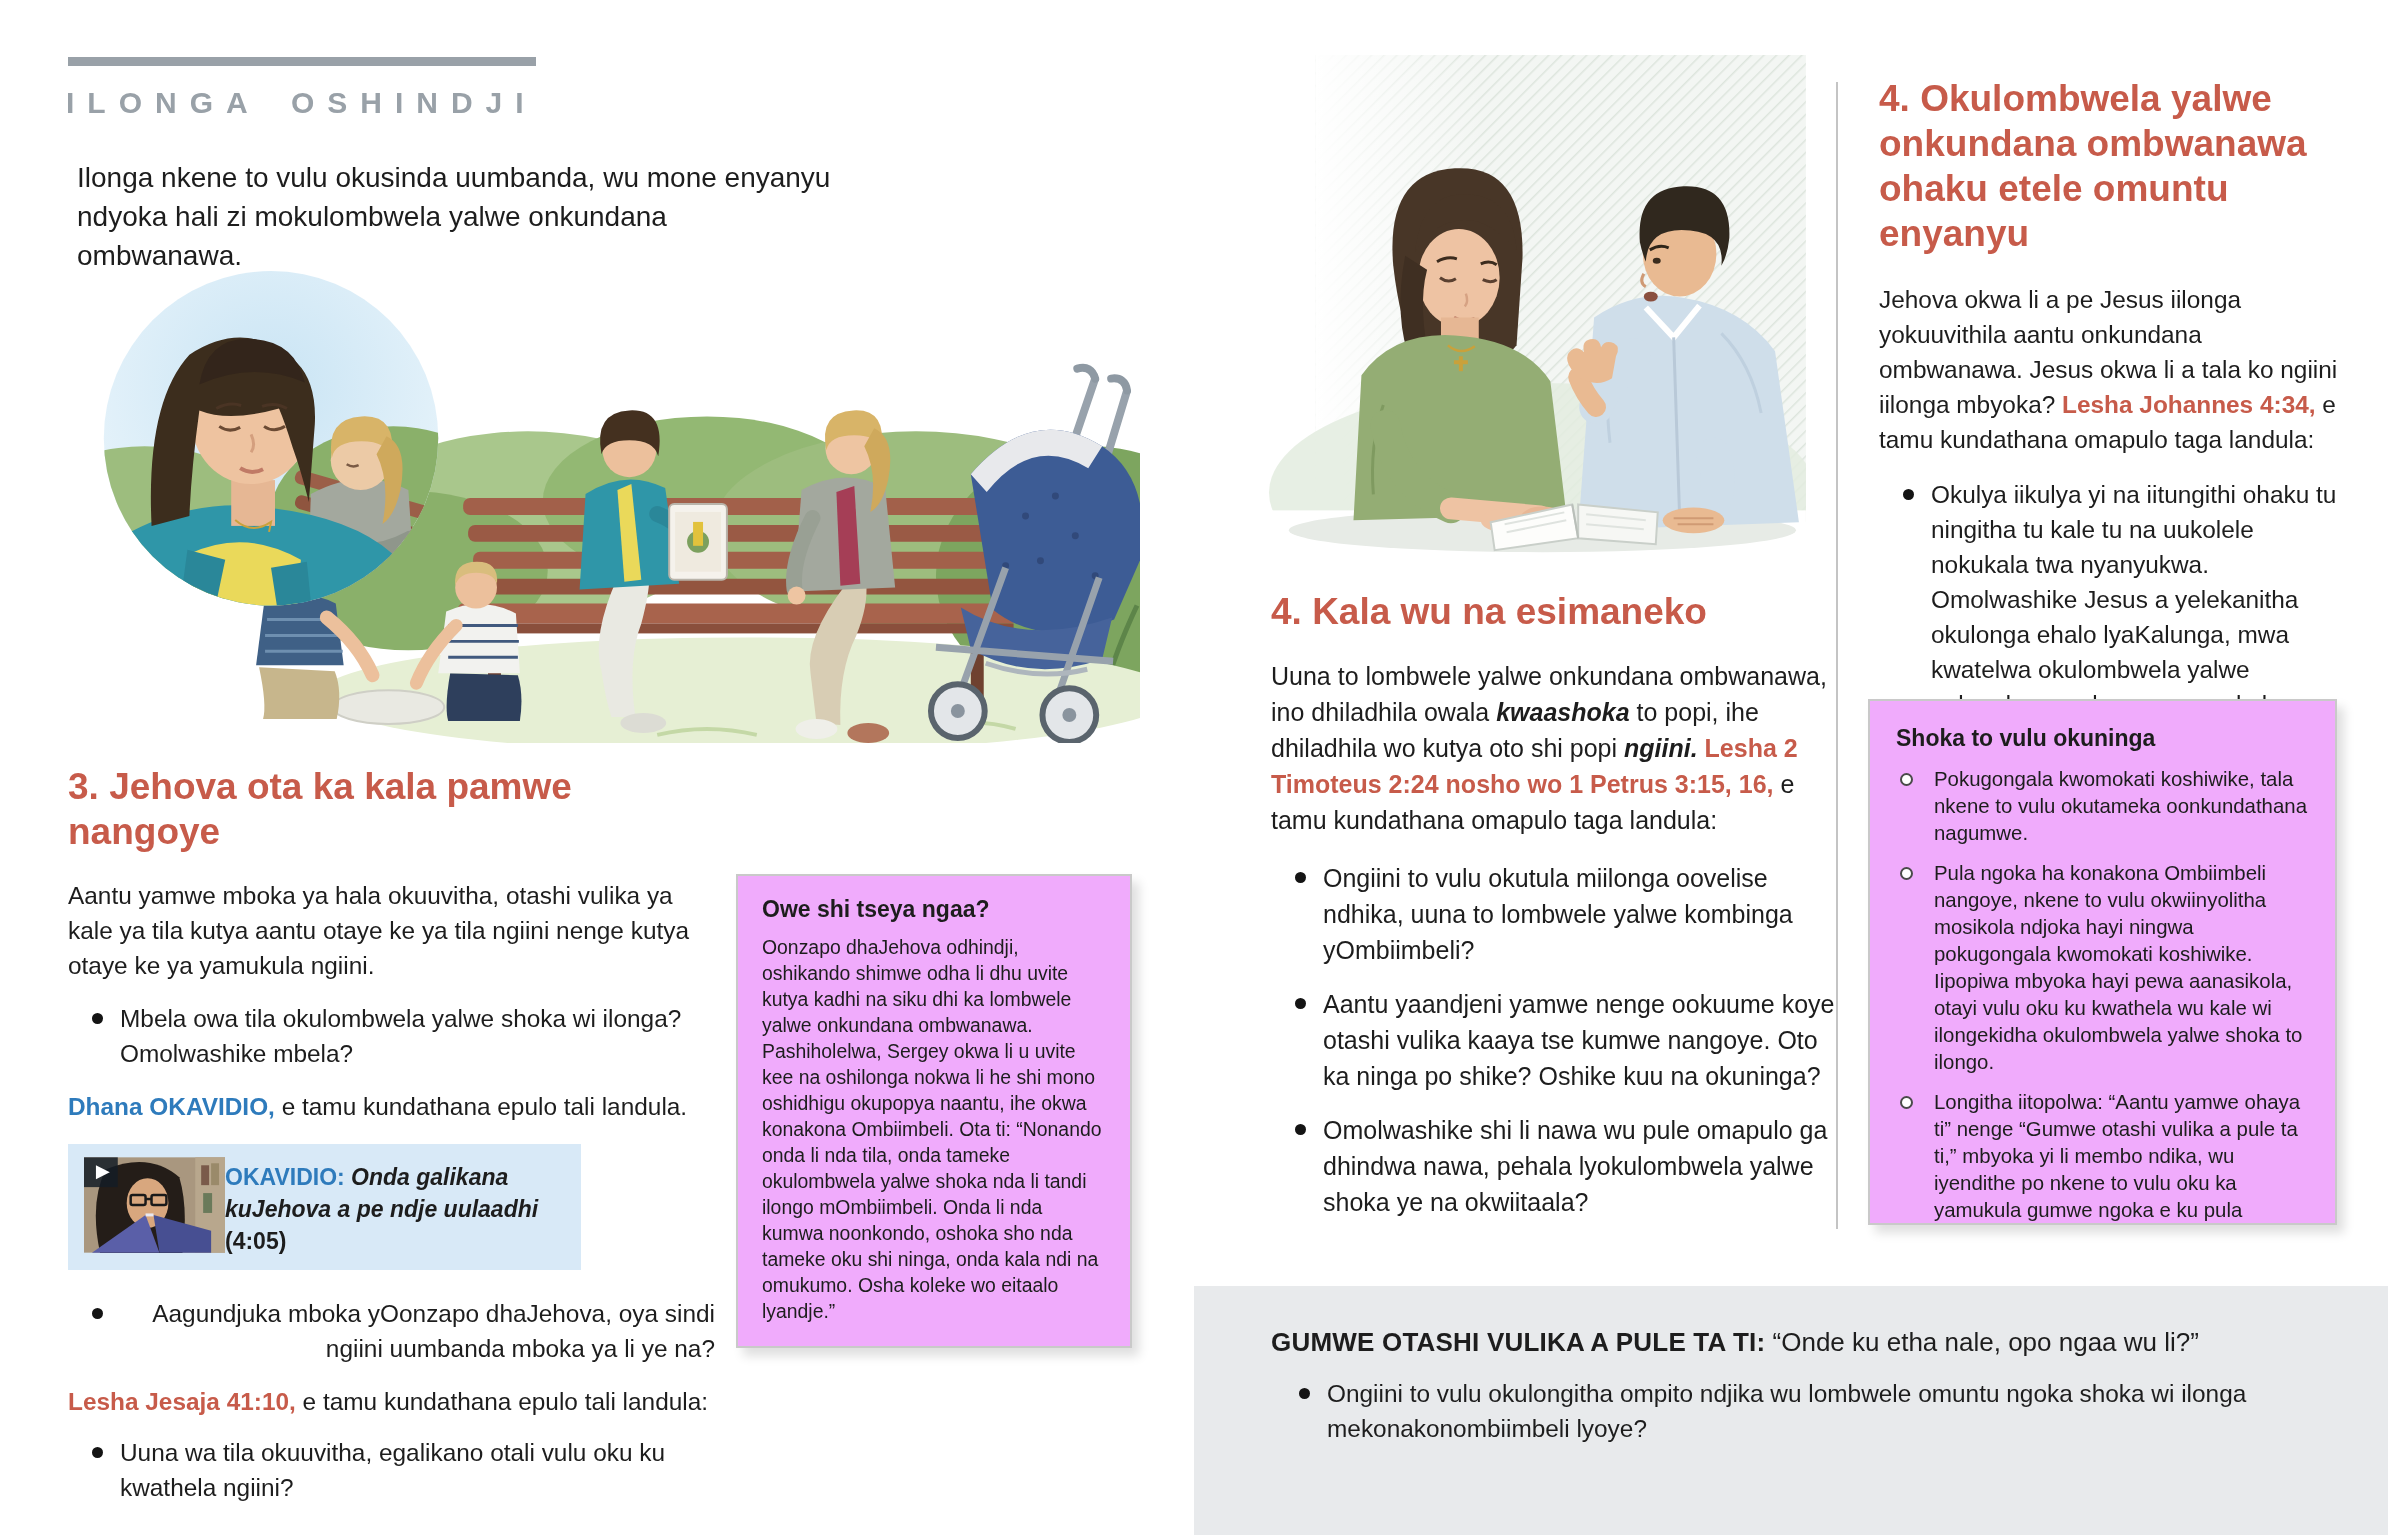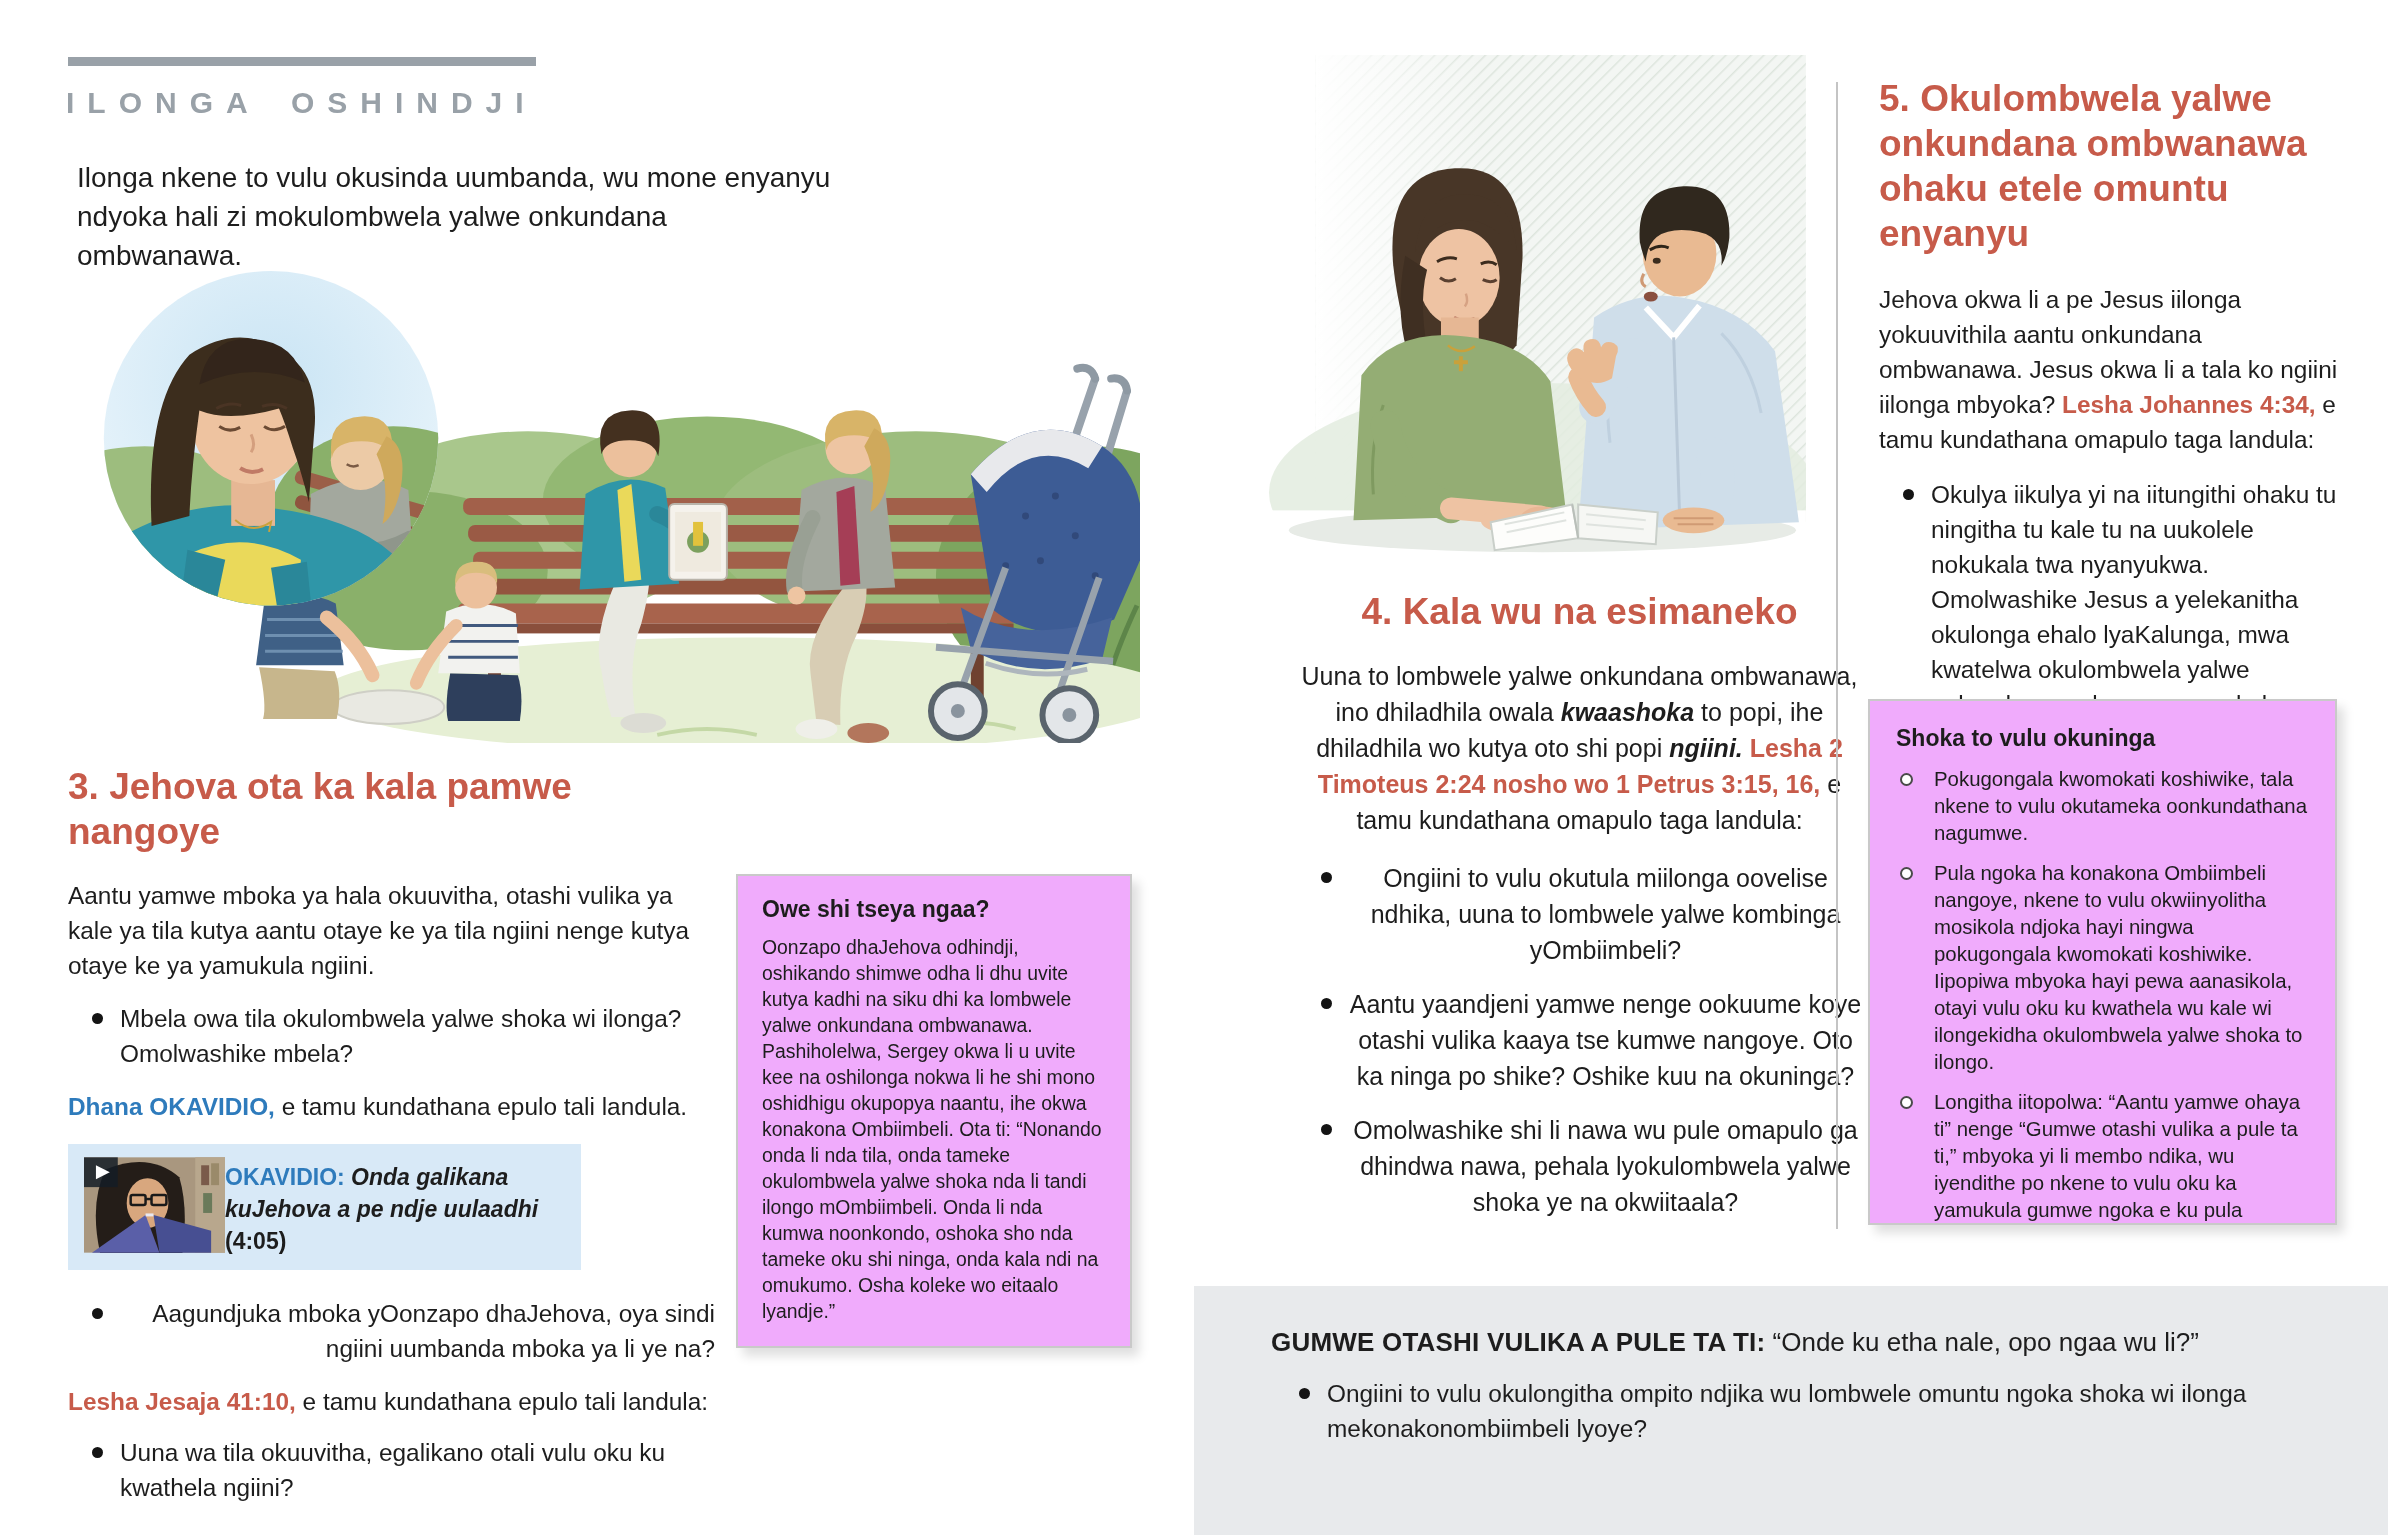--- a/index.html
+++ b/index.html
@@ -10,21 +10,21 @@
   .abs{position:absolute;}
 
   
   .kicker-bar{left:68px;top:57px;width:468px;height:9px;background:var(--kicker-gray,#99a1a8);}
   .kicker{left:66px;top:86px;font-size:30px;font-weight:bold;color:var(--kicker-gray,#99a1a8);
           letter-spacing:13px;word-spacing:10px;}
   .intro{left:68px;top:149px;width:756px;font-size:28px;line-height:39px;margin:9px;}
 
   
   .colL{left:68px;top:764px;width:647px;font-size:24.4px;line-height:35px;}
-  .colM{left:1297px;top:589px;width:565px;font-size:25px;line-height:36px;text-align:center;}
+  .colM{left:1271px;top:589px;width:565px;font-size:25px;line-height:36px;}
   .colR{left:1879px;top:76px;width:460px;font-size:24.4px;line-height:35px;}
 
   h2.sec{font-size:37px;line-height:45px;font-weight:bold;color:var(--accent-orange,#c75b4a);margin:0 0 24px 0;}
   .colR h2.sec{margin-bottom:26px;}
   p.body{margin:0;}
 
   .blist{list-style:none;margin:18px 0 0 0;padding:0;}
   .blist li{position:relative;padding-left:52px;margin-bottom:18px;}
   .blist li::before{content:"";position:absolute;left:24px;top:12px;width:11px;height:11px;border-radius:50%;background:#141414;}
 
@@ -327,21 +327,21 @@
     <ul class="blist" style="margin-top:22px;">
       <li>Ongiini to vulu okutula miilonga oovelise ndhika, uuna to lombwele yalwe kombinga yOmbiimbeli?</li>
       <li>Aantu yaandjeni yamwe nenge ookuume koye otashi vulika kaaya tse kumwe nangoye. Oto ka ninga po shike? Oshike kuu na okuninga?</li>
       <li>Omolwashike shi li nawa wu pule omapulo ga dhindwa nawa, pehala lyokulombwela yalwe shoka ye na okwiitaala?</li>
     </ul>
   </div>
 
   <div class="abs divider"></div>
 
   <div class="abs colR">
-    <h2 class="sec">5. Okulombwela yalwe onkundana ombwanawa ohaku etele omuntu enyanyu</h2>
+    <h2 class="sec">4. Okulombwela yalwe onkundana ombwanawa ohaku etele omuntu enyanyu</h2>
     <p class="body"><span>Jehova okwa li a pe Jesus iilonga yokuuvithila aantu onkundana ombwanawa. Jesus okwa li a tala ko ngiini iilonga mbyoka? </span><span class="linkorange">Lesha Johannes 4:34,</span><span> e tamu kundathana omapulo taga landula:</span></p>
     <ul class="blist" style="margin-top:20px;">
       <li>Okulya iikulya yi na iitungithi ohaku tu ningitha tu kale tu na uukolele nokukala twa nyanyukwa. Omolwashike Jesus a yelekanitha okulonga ehalo lyaKalunga, mwa kwatelwa okulombwela yalwe onkundana ombwanawa, nokulya iikulya?</li>
       <li>Sho to tala, uuwanawa wuni tatu ka mona, ngele ohatu lombwele yalwe onkundana ombwanawa?</li>
     </ul>
   </div>
 
   <div class="box box2">
     <h3 class="boxtitle">Shoka to vulu okuninga</h3>
     <ul class="olist">

